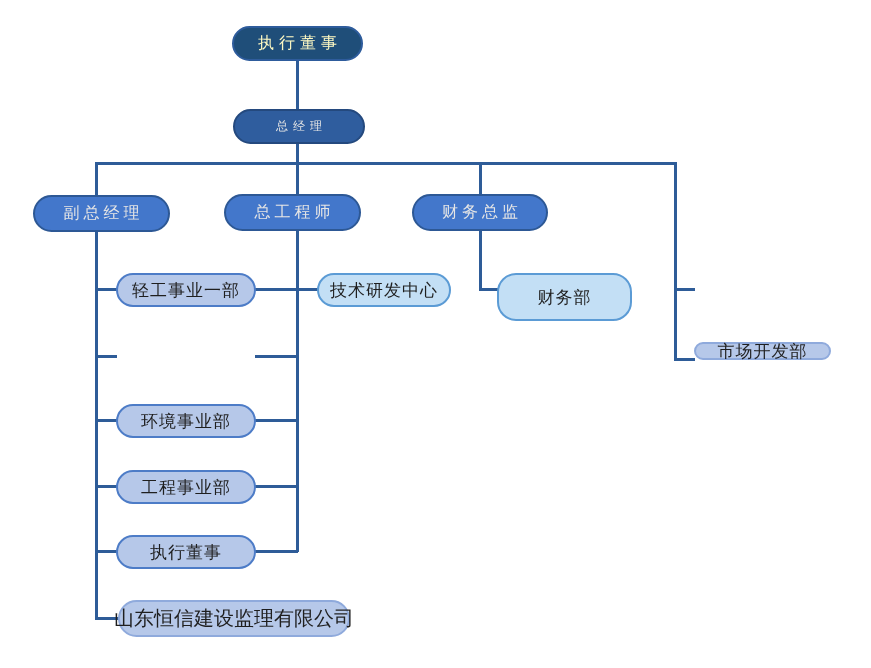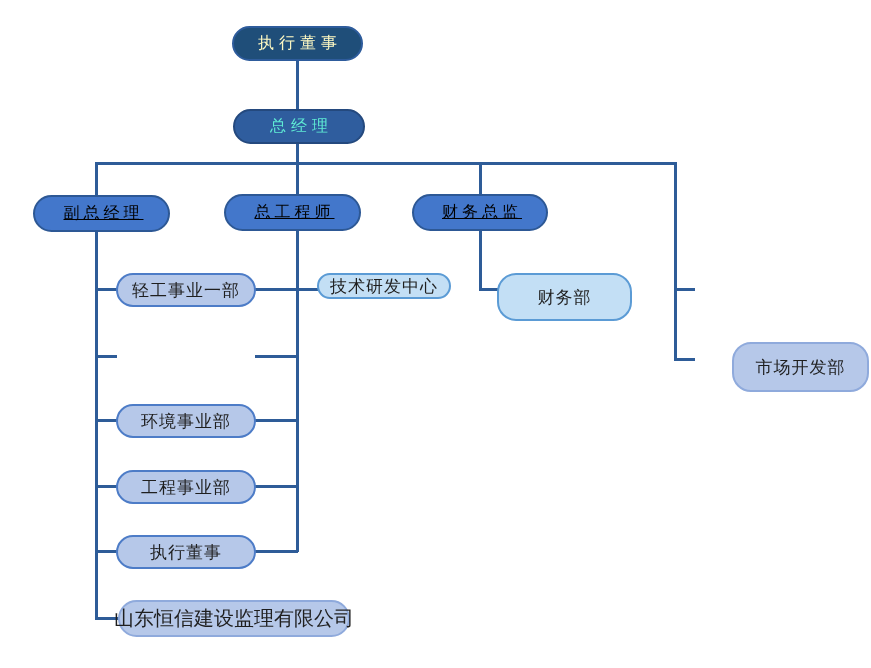--- a/index.html
+++ b/index.html
@@ -15,36 +15,36 @@
     position:absolute;
     display:flex;align-items:center;justify-content:center;
     box-sizing:border-box;
     border-radius:19px;
     white-space:nowrap;
     font-size:17px;
     letter-spacing:1px;
     color:var(--text-dark);
   }
   .lvl1{background:var(--level1-fill);border:2px solid var(--level1-border);color:#fef9c3;font-size:16px;letter-spacing:5px;padding-left:5px;}
-  .lvl2{background:var(--level2-fill);border:2px solid var(--level2-border);color:#5eead4;font-size:16px;letter-spacing:5px;padding-left:5px;}
-  .lvl3{background:var(--level3-fill);border:2px solid var(--level3-border);color:#000000;font-size:16px;letter-spacing:4px;padding-left:4px;text-decoration:underline;}
+  .lvl2{background:var(--level2-fill);border:2px solid var(--level2-border);color:#e5e5e5;font-size:12px;letter-spacing:5px;padding-left:5px;}
+  .lvl3{background:var(--level3-fill);border:2px solid var(--level3-border);color:#e5e5e5;font-size:16px;letter-spacing:4px;padding-left:4px;}
   .peri{background:var(--periwinkle-fill);border:2px solid var(--periwinkle-border);}
   .peri-light{background:var(--periwinkle-fill);border:2px solid var(--periwinkle-light-border);}
   .sky{background:var(--sky-fill);border:2px solid var(--sky-border);}
   .n-exec   {left:232px;top:26px; width:131px;height:35px;}
   .n-gm     {left:233px;top:109px;width:132px;height:35px;}
   .n-dgm    {left:33px; top:195px;width:137px;height:37px;}
   .n-ce     {left:224px;top:194px;width:137px;height:37px;}
   .n-cfo    {left:412px;top:194px;width:136px;height:37px;}
   .n-lw1    {left:116px;top:273px;width:140px;height:34px;text-align:right;}
-  .n-tech   {left:317px;top:273px;width:134px;height:26px;}
+  .n-tech   {left:317px;top:273px;width:134px;height:34px;}
   .n-fin    {left:497px;top:273px;width:135px;height:48px;}
   .n-gen    {left:694px;top:273px;width:137px;height:34px;}
   .n-lw2    {left:116px;top:340px;width:140px;height:34px;}
-  .n-market {left:732px;top:342px;width:137px;height:50px;}
+  .n-market {left:694px;top:342px;width:137px;height:18px;}
   .n-env    {left:116px;top:404px;width:140px;height:34px;}
   .n-eng    {left:116px;top:470px;width:140px;height:34px;}
   .n-chengdu{left:116px;top:535px;width:140px;height:34px;}
   .n-shandong{left:118px;top:600px;width:232px;height:37px;font-size:20px;letter-spacing:0;}
 </style>
 </head>
 <body>
 
 <div class="canvas">
 

